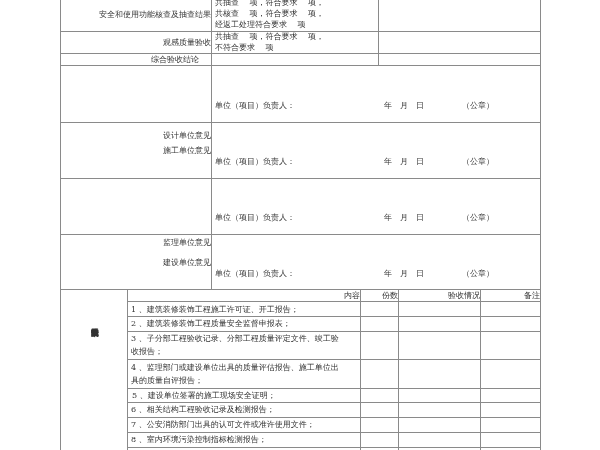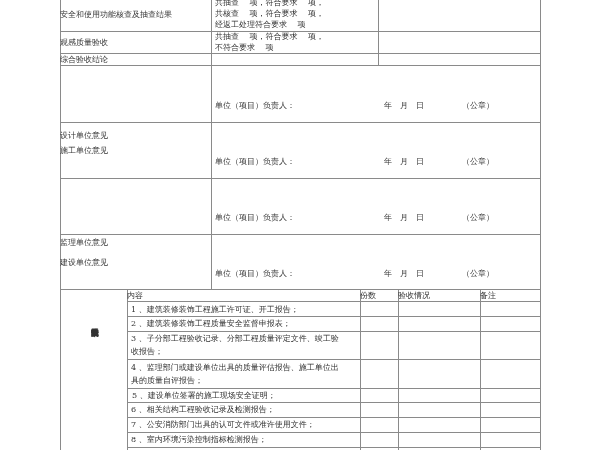--- a/index.html
+++ b/index.html
@@ -2,21 +2,21 @@
 <html><head>
 <meta charset="utf-8">
 <style>
   html, body { margin:0; padding:0; background:#ffffff; }
   body { width:600px; height:450px; overflow:hidden; position:relative;
          font-family:"DejaVu Serif", "Liberation Serif", serif; color:#222; font-size:8px; }
   .line { position:absolute; background:#8a8a8a; }
   .h { height:1px; }
   .v { width:1px; }
   .txt { position:absolute; white-space:nowrap; line-height:11px; font-size:8px; color:#333; }
-  .center { text-align:left;font-family:Liberation Serif, serif; }
+  .center { text-align:right;font-family:Liberation Serif, serif; }
   .vert { position:absolute; writing-mode:vertical-rl; text-orientation:upright;
           font-size:8px; line-height:10px; letter-spacing:0px; color:#333; }
 </style>
 </head>
 <body>
 
 <div>
 
   <div class="line v" style="left:60px;top:0;height:450px;"></div>
   <div class="line v" style="left:540px;top:0;height:450px;"></div>
@@ -29,21 +29,21 @@
 
   <div class="txt center" style="left:60px;width:151px;top:9px;">安全和使用功能核查及抽查结果</div>
   <div class="txt" style="left:215px;top:-3px;">共抽查　 项，符合要求　 项，</div>
   <div class="txt" style="left:215px;top:8px;">共核查　 项，符合要求　 项，</div>
   <div class="txt" style="left:215px;top:19px;">经返工处理符合要求　 项</div>
 
   <div class="txt center" style="left:60px;width:151px;top:37px;">观感质量验收</div>
   <div class="txt" style="left:215px;top:31px;">共抽查　 项，符合要求　 项，</div>
   <div class="txt" style="left:215px;top:42px;">不符合要求　 项</div>
 
-  <div class="txt center" style="left:60px;width:151px;top:54px;">综合验收结论</div>
+  <div class="txt center" style="left:48px;width:151px;top:54px;">综合验收结论</div>
 
   <div class="line h" style="left:60px;top:122px;width:481px;"></div>
   <div class="line h" style="left:60px;top:178px;width:481px;"></div>
   <div class="line h" style="left:60px;top:234px;width:481px;"></div>
   <div class="line h" style="left:60px;top:289px;width:481px;"></div>
 
   <div class="txt center" style="left:60px;width:151px;top:89px;margin-top:41px;">设计单位意见</div>
   <div class="txt" style="left:215px;top:100px;">单位（项目）负责人：</div>
   <div class="txt" style="left:384px;top:100px;">年　月　日</div>
   <div class="txt" style="left:462px;top:100px;">（公章）</div>

